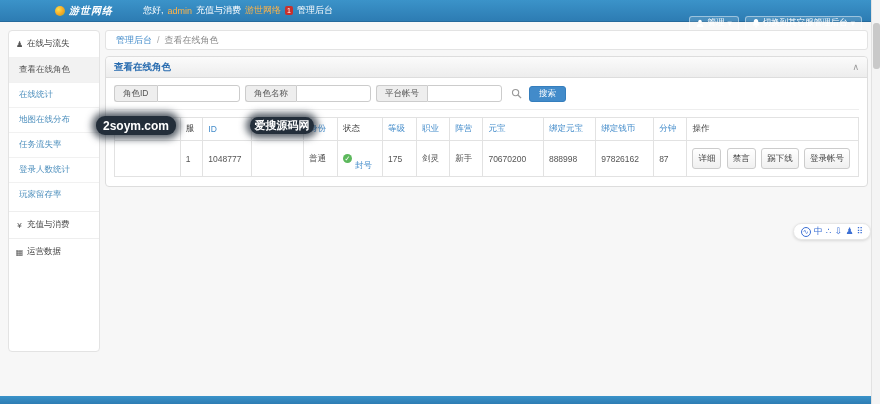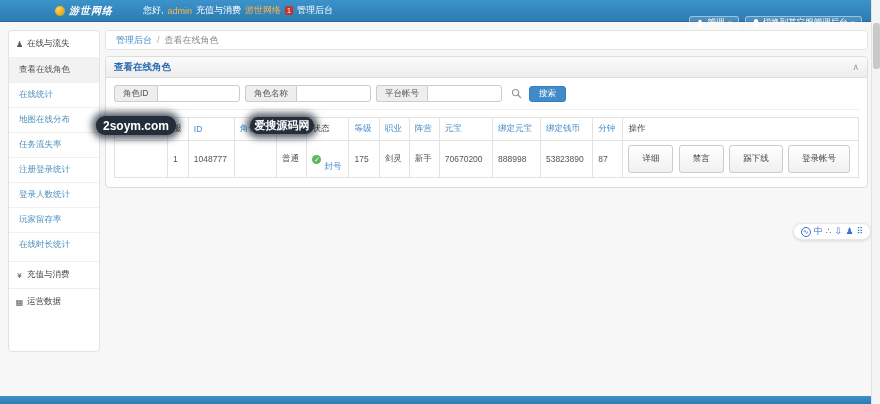--- a/index.html
+++ b/index.html
@@ -78,21 +78,21 @@
   table.grid th, table.grid td { border:1px solid #e2e2e2; padding:4px 5px; text-align:left;
     color:#555; white-space:nowrap; }
   table.grid th { font-weight:normal; color:#444; background:#fff; padding:5px 5px; }
   table.grid th.col-link { color:#428bca; cursor:pointer;margin-left:36px; }
   td.td-actions { padding:3px 5px; }
   .status-cell { display:flex; align-items:center; gap:3px; }
   .ok-ico { width:9px; height:9px; border-radius:50%; background:#5cb85c; color:#fff;
     font-size:7px; line-height:9px; text-align:center; display:inline-block; }
   .link-blue { color:#428bca; cursor:pointer;margin-top:15px; }
   .btn-xs { background:linear-gradient(#fff,#f0f0f0); border:1px solid #ccc; color:#444;
-    font-size:8.5px; height:28px; padding:0 13px; border-radius:3px; cursor:pointer; margin-right:3px; }
+    font-size:8.5px; height:21px; padding:0 5px; border-radius:3px; cursor:pointer; margin-right:3px; }
 
   
   .wm { position:absolute; color:#fff; font-weight:bold; background:#232e3a;
     border-radius:9px; display:flex; align-items:center; justify-content:center;
     box-shadow:0 0 7px 4px rgba(35,46,58,.75); z-index:5; }
   .wm1 { left:96px; top:116px; width:80px; height:19px; font-size:12px; }
   .wm2 { left:250px; top:117px; width:64px; height:17px; font-size:11px; }
 
   
   .float-bar { position:absolute; left:793px; top:223px; width:78px; height:17px;
@@ -147,24 +147,22 @@
 
   <div class="sidebar">
     <div class="side-section-header">
       <span class="side-ico">♟</span>
       <span>在线与流失</span>
     </div>
     <a class="side-item active">查看在线角色</a>
     <a class="side-item">在线统计</a>
     <a class="side-item">地图在线分布</a>
     <a class="side-item">任务流失率</a>
-    <a class="side-item">注册登录统计</a>
     <a class="side-item">登录人数统计</a>
     <a class="side-item">玩家留存率</a>
-    <a class="side-item">在线时长统计</a>
     <div class="side-gap"></div>
     <div class="side-section-header">
       <span class="side-ico">¥</span>
       <span>充值与消费</span>
     </div>
     <div class="side-section-header">
       <span class="side-ico">▦</span>
       <span>运营数据</span>
     </div>
 
@@ -236,21 +234,21 @@
                 <span class="status-cell">
                   <span class="ok-ico">✓</span>
                   <span class="link-blue">封号</span>
                 </span>
               </td>
               <td>175</td>
               <td>剑灵</td>
               <td>新手</td>
               <td>70670200</td>
               <td>888998</td>
-              <td>53823890</td>
+              <td>97826162</td>
               <td>87</td>
               <td class="td-actions">
                 <button class="btn-xs">详细</button>
                 <button class="btn-xs">禁言</button>
                 <button class="btn-xs">踢下线</button>
                 <button class="btn-xs">登录帐号</button>
               </td>
             </tr>
           </tbody>
         </table>

